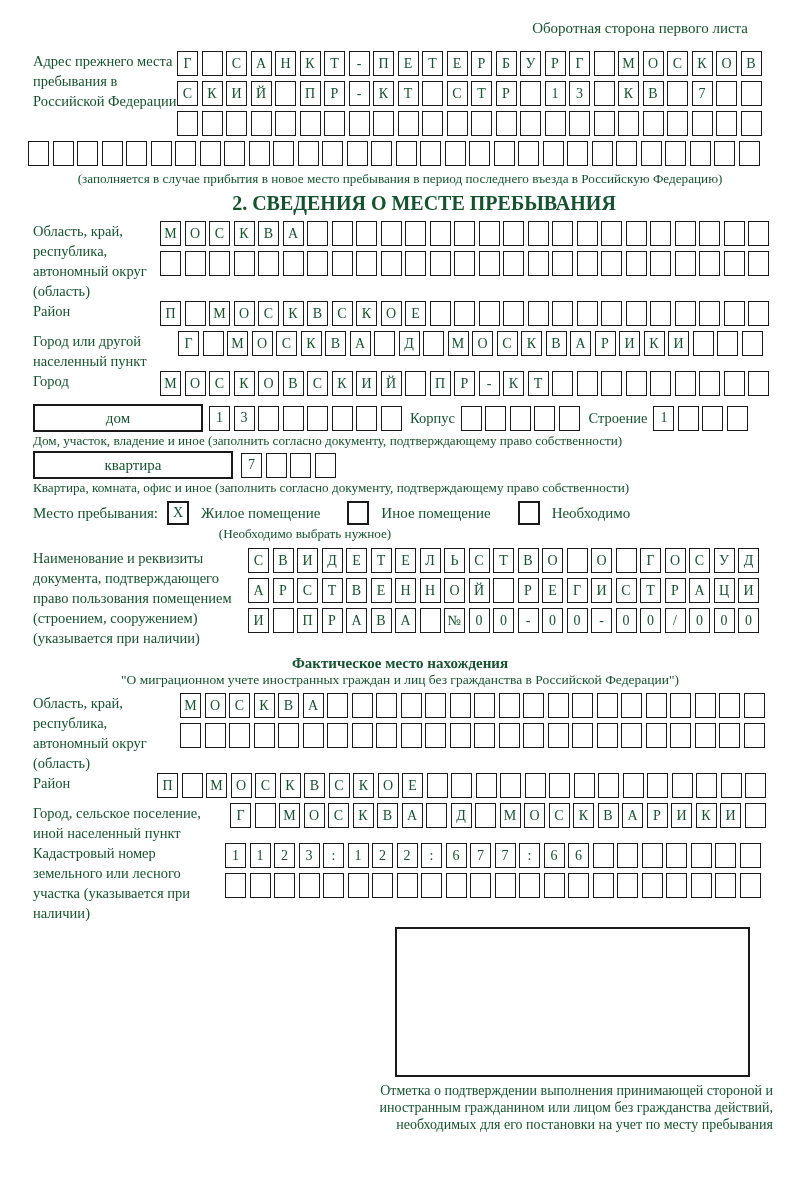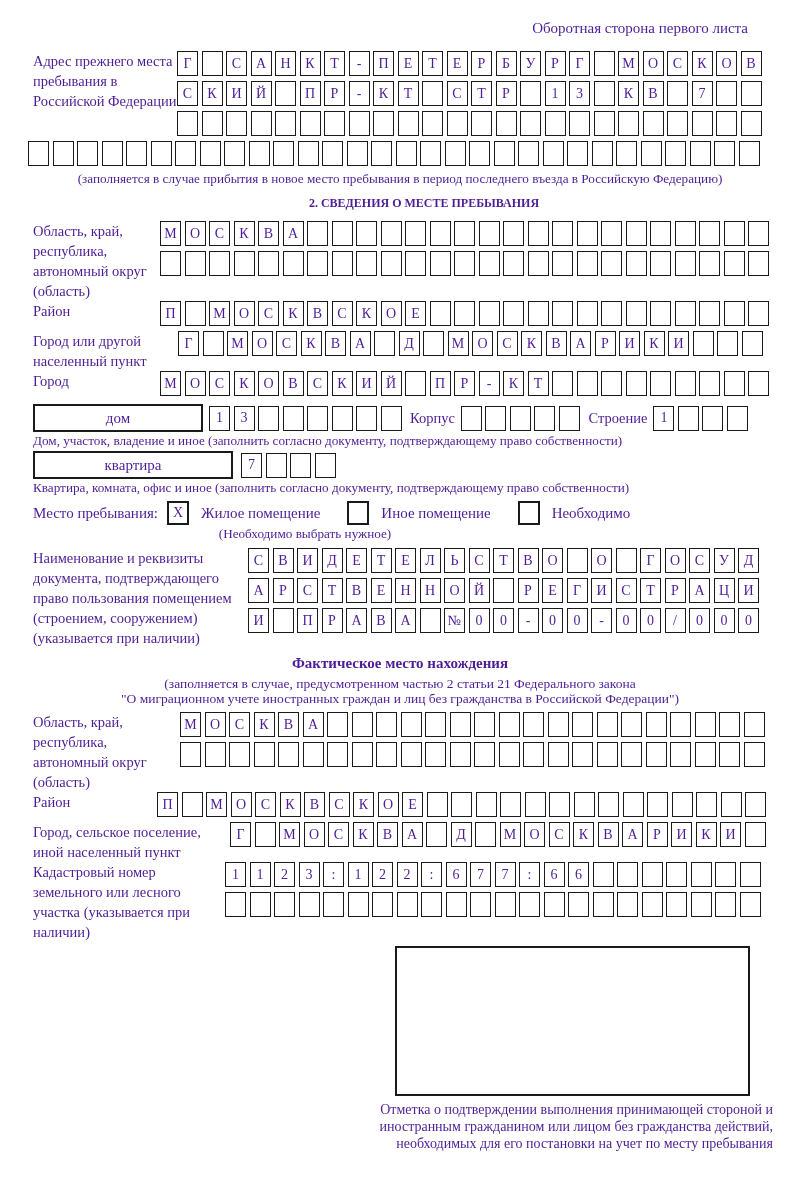--- a/index.html
+++ b/index.html
@@ -1,19 +1,19 @@
 <!DOCTYPE html>
 <html><head>
 <meta charset="utf-8">
 <style>
   html,body{margin:0;padding:0;background:#fff;}
   .page{
     position:relative;
     width:800px;height:1180px;
-    background:#fff;color:#4c1d95;
+    background:#fff;color:#14532d;
     font-family:"Liberation Serif","DejaVu Serif",serif;
     overflow:hidden;
     box-sizing:border-box;
     padding-top:20px;
   }
   .hdr{font-size:15px;text-align:right;margin-right:52px;height:17px;}
   .fr{display:flex;align-items:flex-start;margin-left:33px;}
   .lbl{font-size:14.5px;line-height:20px;flex:0 0 auto;}
   .w144{width:144px;} .w127{width:127px;} .w145{width:145px;}
   .w147{width:147px;} .w124{width:124px;} .w197{width:197px;}
@@ -22,21 +22,21 @@
   .cells{display:flex;margin-bottom:5px;}
   .cell{
     flex:0 0 auto;width:21px;height:25px;margin-right:3.5px;
     border:1.8px solid #1a1a1a;box-sizing:border-box;
     display:flex;align-items:center;justify-content:center;
     font-size:14px;line-height:1;background:#fff;
   }
   .overflow{margin-left:28px;}
   .cap{font-size:13.2px;line-height:15px;}
   .center{text-align:center;}
-  .h2{font-size:12px;font-weight:bold;text-align:center;margin:8px 0 8px 0;line-height:19px;padding-left:48px;}
+  .h2{font-size:20px;font-weight:bold;text-align:center;margin:8px 0 8px 0;line-height:19px;padding-left:48px;}
   .h3{font-size:15px;font-weight:bold;text-align:center;margin-top:6px;line-height:18px;}
   .wbox{
     border:2px solid #1a1a1a;height:28px;box-sizing:border-box;
     display:flex;align-items:center;justify-content:center;
     font-size:15px;flex:0 0 auto;background:#fff;
   }
   .wb170{width:170px;margin-right:6px;}
   .wb200{width:200px;margin-right:8px;}
   .domrow{margin-top:3px;align-items:center;}
   .inl{font-size:14.5px;margin:0 6px 0 5px;flex:0 0 auto;}
@@ -456,21 +456,20 @@
           <span class="cell">0</span>
           <span class="cell">/</span>
           <span class="cell">0</span>
           <span class="cell">0</span>
           <span class="cell">0</span>
         </div>
     </div>
   </div>
 
   <div class="h3">Фактическое место нахождения</div>
-  <div class="notes">(заполняется в случае, предусмотренном частью 2 статьи 21 Федерального закона</div>
   <div class="notes" style="margin-top:0">"О миграционном учете иностранных граждан и лиц без гражданства в Российской Федерации")</div>
 
   <div class="fr mt6">
     <div class="lbl w147">Область, край, республика, автономный округ (область)</div>
     <div class="rows">
       <div class="cells">
           <span class="cell">М</span>
           <span class="cell">О</span>
           <span class="cell">С</span>
           <span class="cell">К</span>

